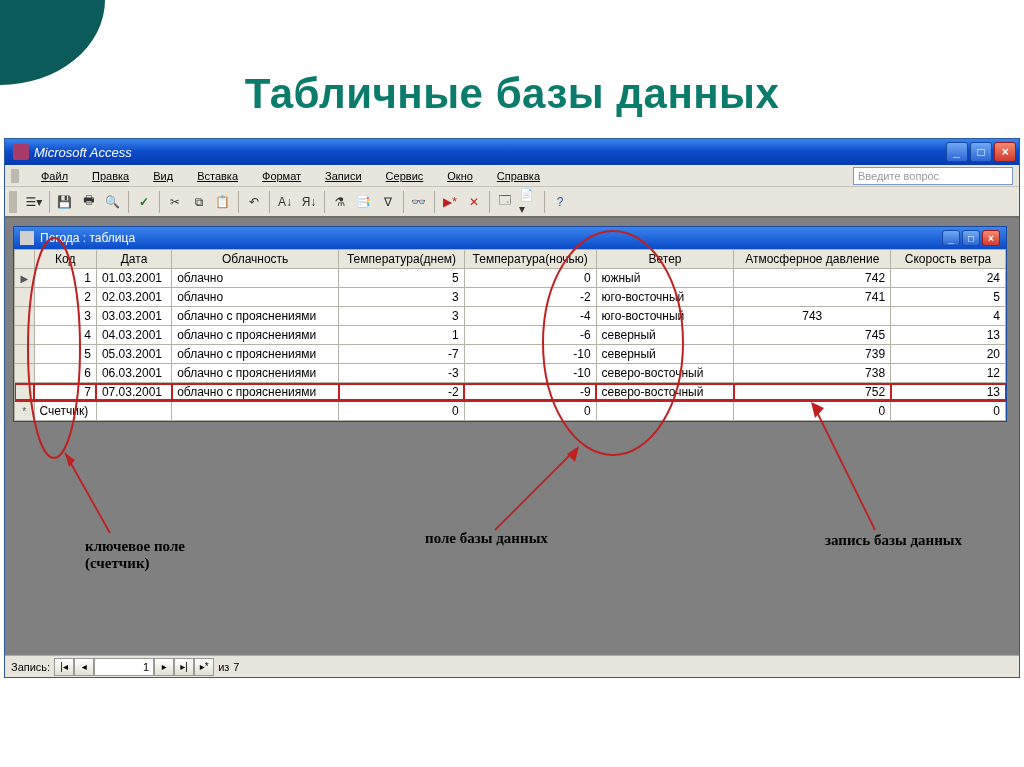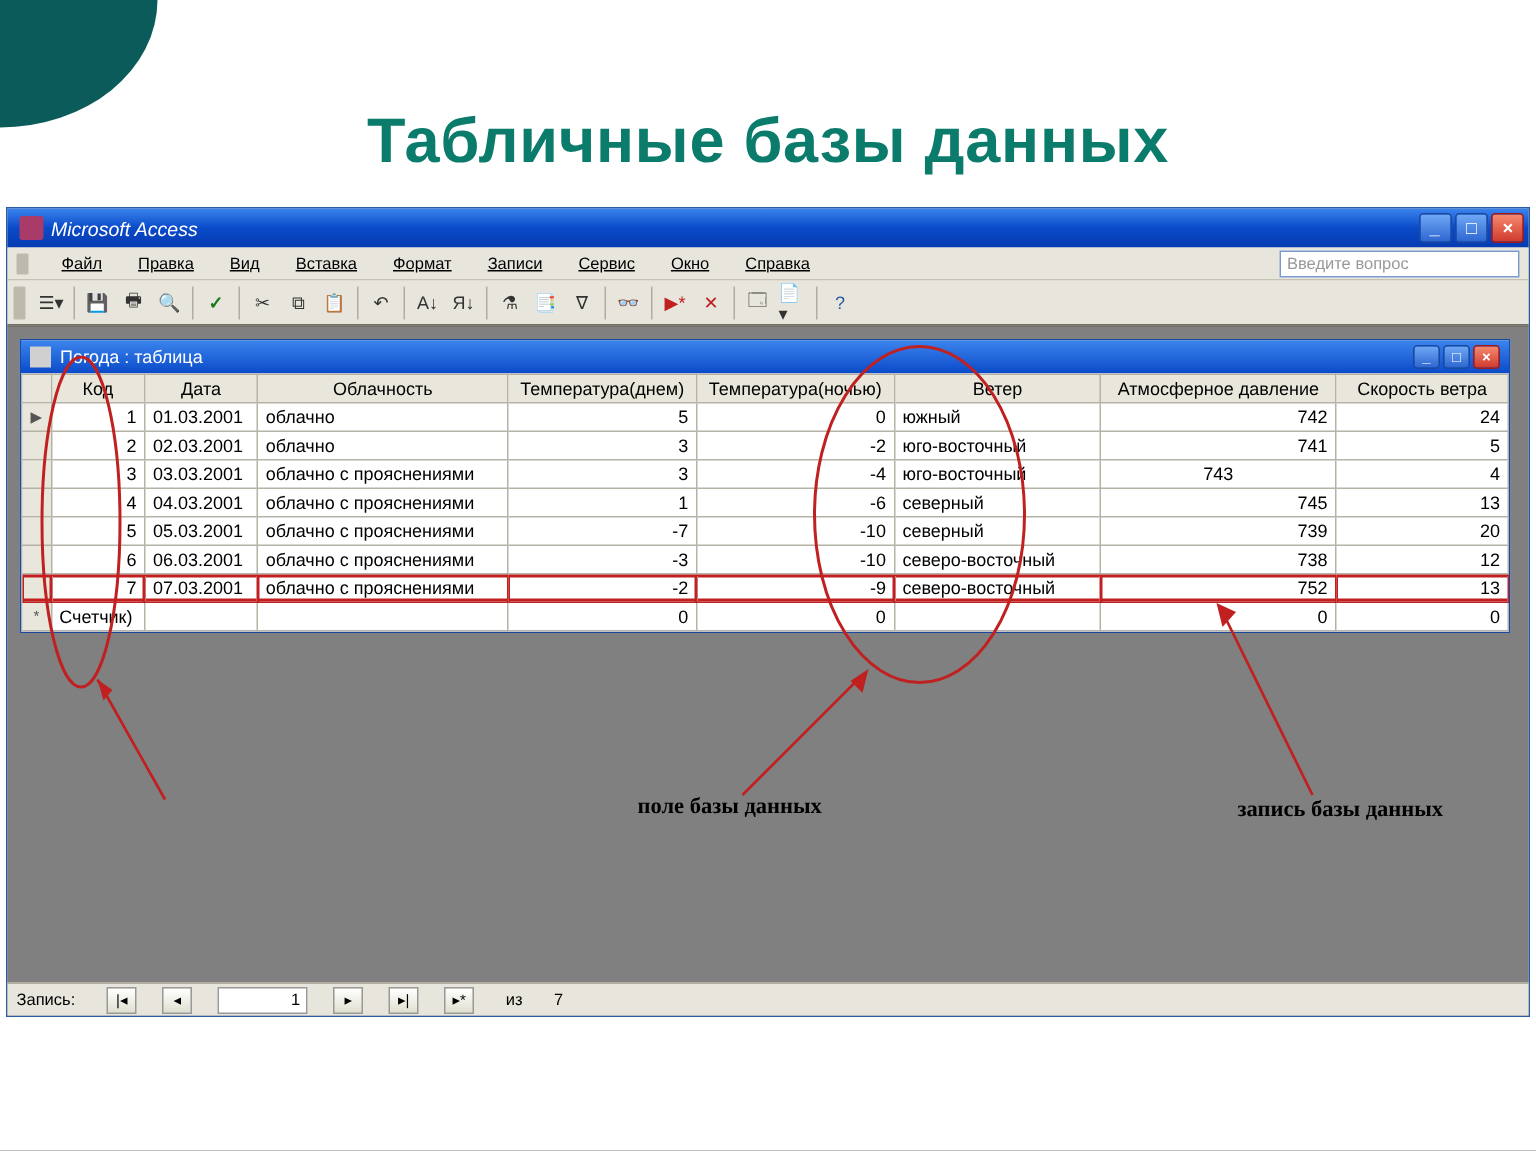--- a/index.html
+++ b/index.html
@@ -47,21 +47,21 @@
   table.grid td.num { text-align: right; }
   .rowhead { width: 18px; background:#e9e7db !important; text-align:center; color:#555; font-size:10px; }
   tr.hl td { outline: 1.5px solid #c02020; outline-offset: -1px; }
   tr.hl td, tr.hl .rowhead { position: relative; }
 
   
   .ann { position:absolute; pointer-events:none; }
   .ann-label { position:absolute; font-family: "Comic Sans MS", cursive; font-weight:bold; font-size:15px; color:#000; }
 
   
-  .recnav { height: 22px; background:#e8e6dc; display:flex; align-items:center; font-size:11px; padding:0 6px; gap:17px; border-top:1px solid #b0ac9f; position:absolute; bottom:0; left:0; right:0; }
+  .recnav { height: 22px; background:#e8e6dc; display:flex; align-items:center; font-size:11px; padding:0 6px; gap:0; border-top:1px solid #b0ac9f; position:absolute; bottom:0; left:0; right:0; }
   .recnav .label { margin-right:4px; }
   .navbtn { width:20px; height:18px; border:1px solid #999; background:linear-gradient(#fff,#e0e0d0); display:flex; align-items:center; justify-content:center; font-size:10px; }
   .recnum { width:60px; height:18px; border:1px solid #999; background:#fff; text-align:right; padding:0 4px; line-height:16px; }
 </style>
 </head>
 <body>
 
 <div class="slide-quarter"></div>
 <h1 class="slide-title">Табличные базы данных</h1>
 
@@ -263,20 +263,21 @@
       <line x1="60" y1="235" x2="105" y2="315" stroke="#c02020" stroke-width="1.8"></line>
       <polygon points="60,235 70,242 64,249" fill="#c02020"></polygon>
 
       <ellipse cx="608" cy="125" rx="70" ry="112" fill="none" stroke="#c02020" stroke-width="2"></ellipse>
       <line x1="570" y1="232" x2="490" y2="312" stroke="#c02020" stroke-width="1.8"></line>
       <polygon points="574,228 562,236 570,244" fill="#c02020"></polygon>
 
       <line x1="810" y1="190" x2="870" y2="312" stroke="#c02020" stroke-width="1.8"></line>
       <polygon points="806,184 819,190 810,200" fill="#c02020"></polygon>
     </svg>
+    <div class="ann-label" style="top:320px; left:80px; width:160px;">ключевое поле (счетчик)</div>
     <div class="ann-label" style="top:312px; left:420px;">поле базы данных</div>
     <div class="ann-label" style="top:314px; left:820px; width:140px;">запись базы данных</div>
 
     <div class="recnav">
       <span class="label">Запись:</span>
       <div class="navbtn">|◂</div>
       <div class="navbtn">◂</div>
       <div class="recnum">1</div>
       <div class="navbtn">▸</div>
       <div class="navbtn">▸|</div>

